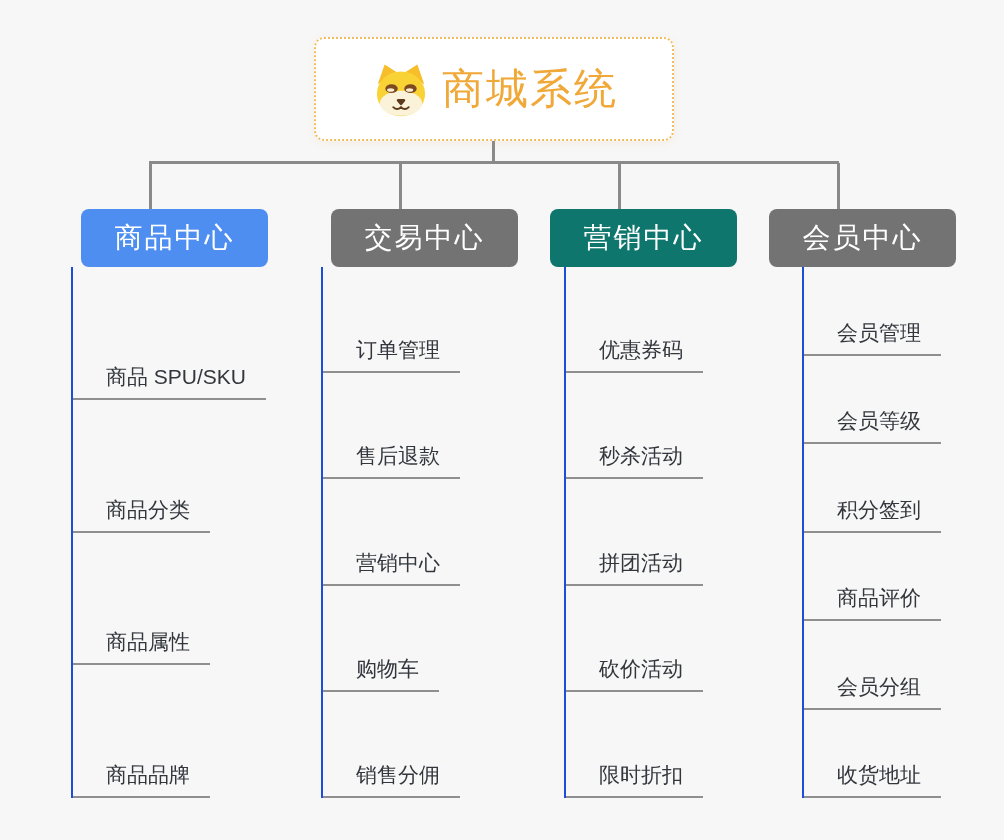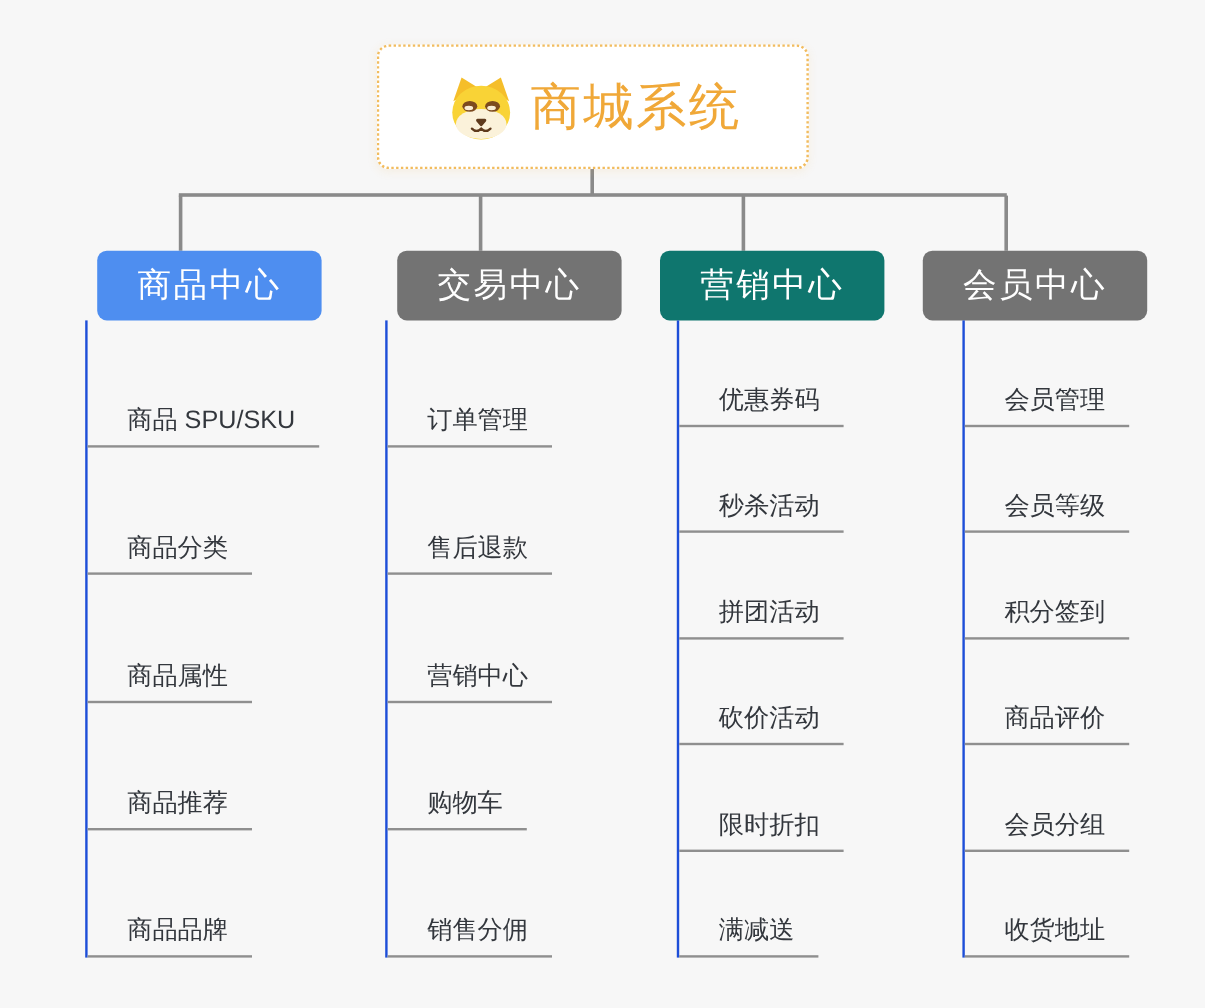--- a/index.html
+++ b/index.html
@@ -92,23 +92,20 @@
         <div class="item">
           <span class="item-label">商品 SPU/SKU</span>
         </div>
         <div class="item">
           <span class="item-label">商品分类</span>
         </div>
         <div class="item">
           <span class="item-label">商品属性</span>
         </div>
         <div class="item">
-          <span class="item-label">商品推荐</span>
-        </div>
-        <div class="item">
           <span class="item-label">商品品牌</span>
         </div>
       </div>
       <div class="line drop" style="left: 399px; background: rgb(138, 138, 138);"></div>
       <div class="branch-box" style="left: 307px; background: #737373;">
         <span>交易中心</span>
       </div>
       <div class="branch-col" style="left: 321px;">
         <div class="item">
           <span class="item-label">订单管理</span>
@@ -139,23 +136,20 @@
         </div>
         <div class="item">
           <span class="item-label">拼团活动</span>
         </div>
         <div class="item">
           <span class="item-label">砍价活动</span>
         </div>
         <div class="item">
           <span class="item-label">限时折扣</span>
         </div>
-        <div class="item">
-          <span class="item-label">满减送</span>
-        </div>
       </div>
       <div class="line drop" style="left: 837px; background: rgb(138, 138, 138);"></div>
       <div class="branch-box" style="left: 745px; background: #737373;">
         <span>会员中心</span>
       </div>
       <div class="branch-col" style="left: 802px;">
         <div class="item">
           <span class="item-label">会员管理</span>
         </div>
         <div class="item">

